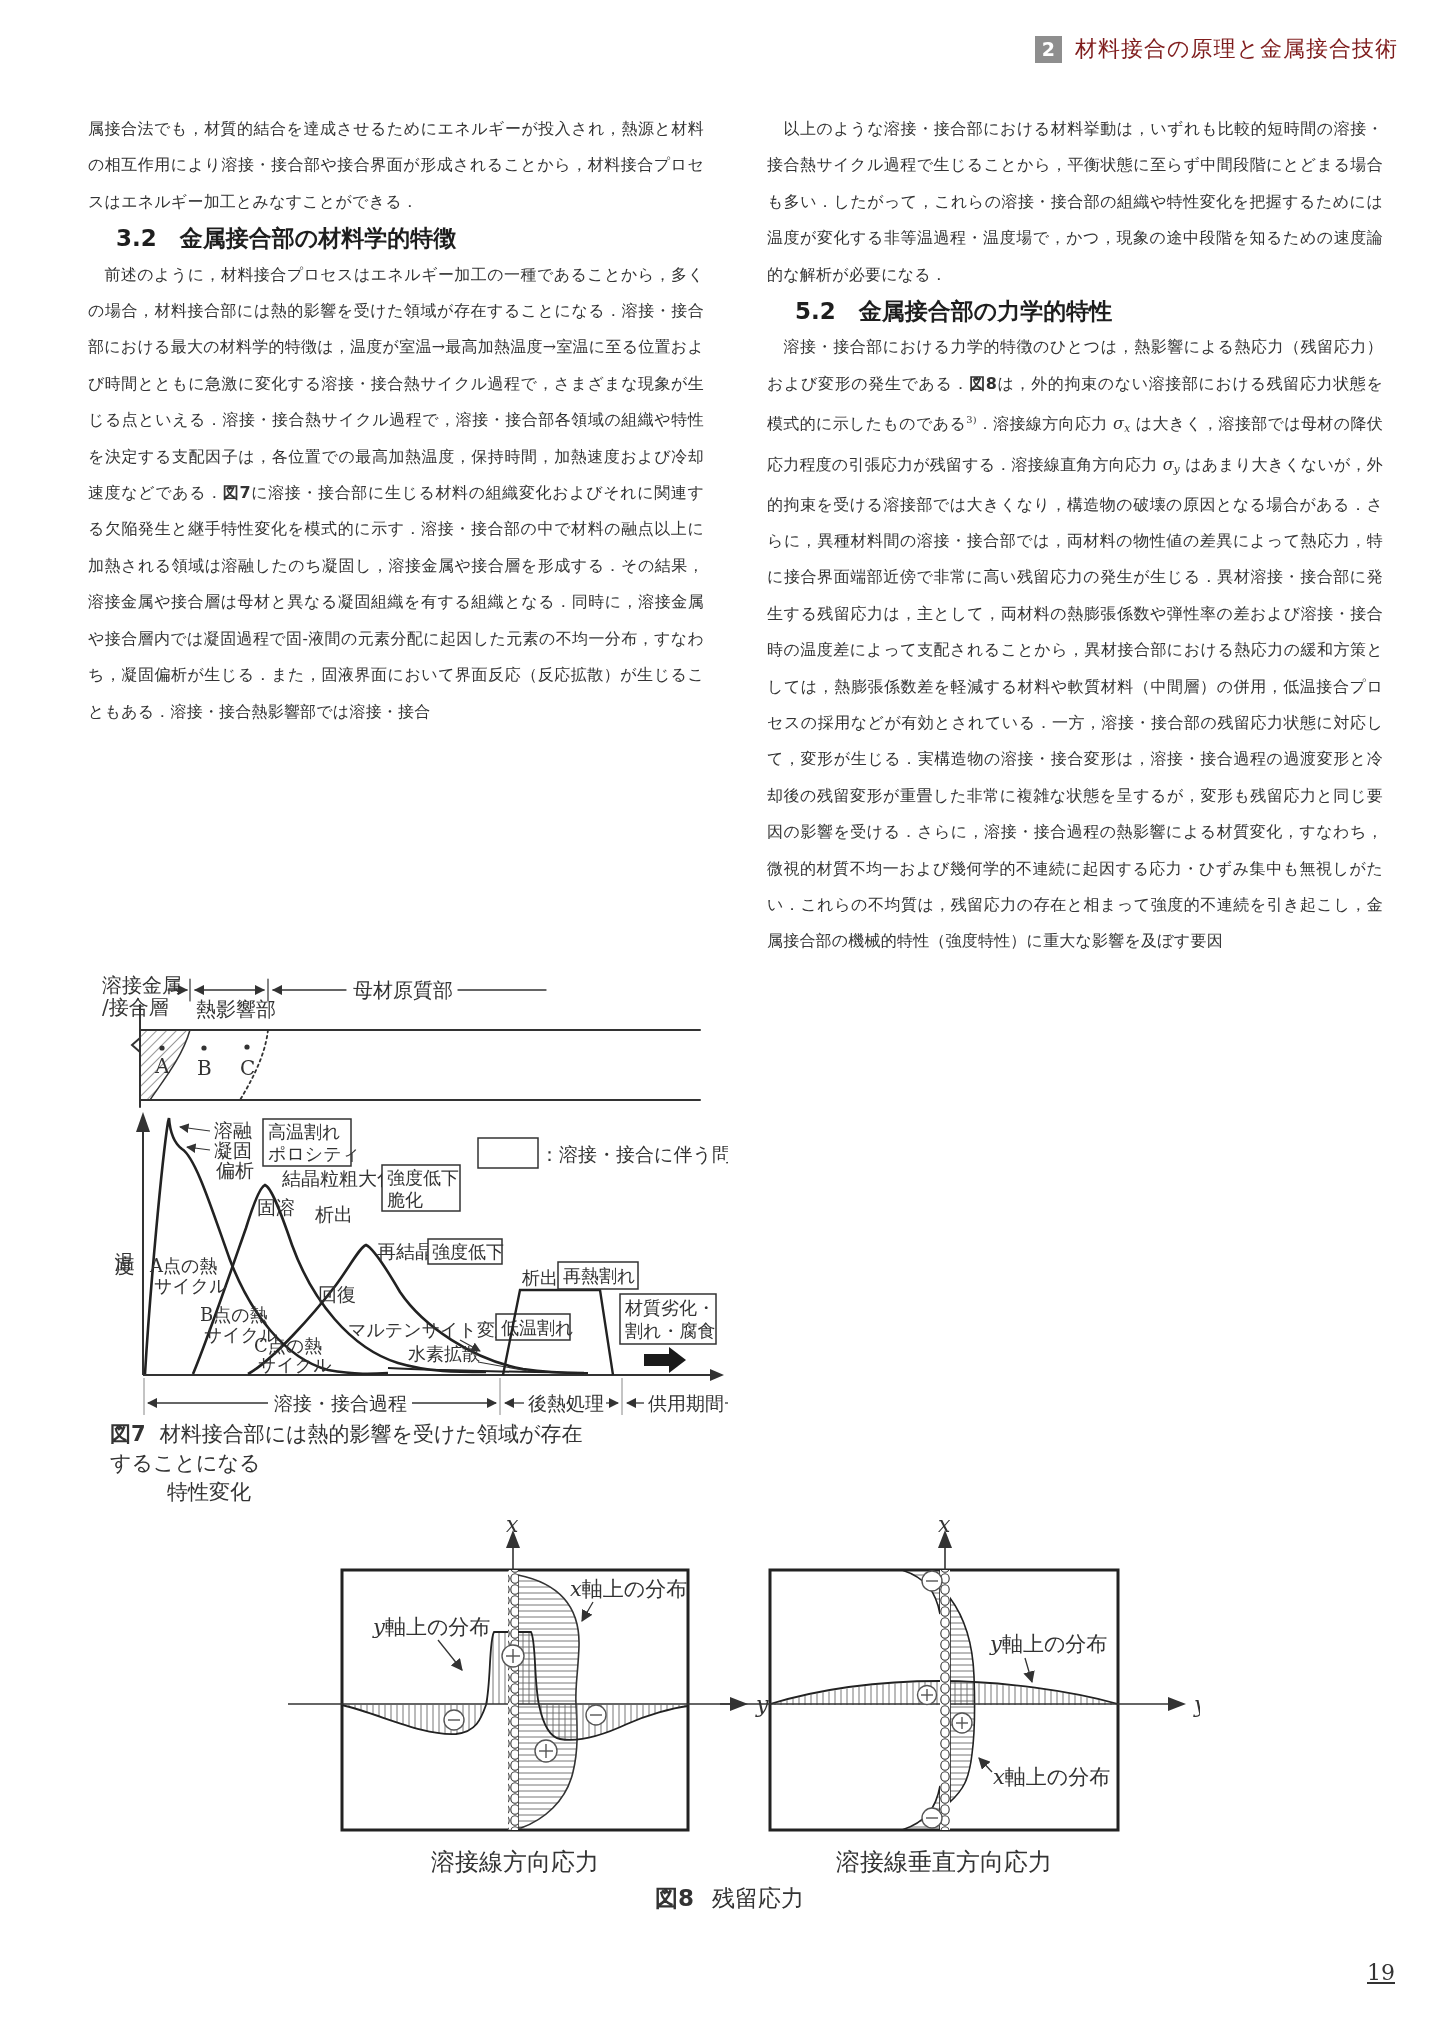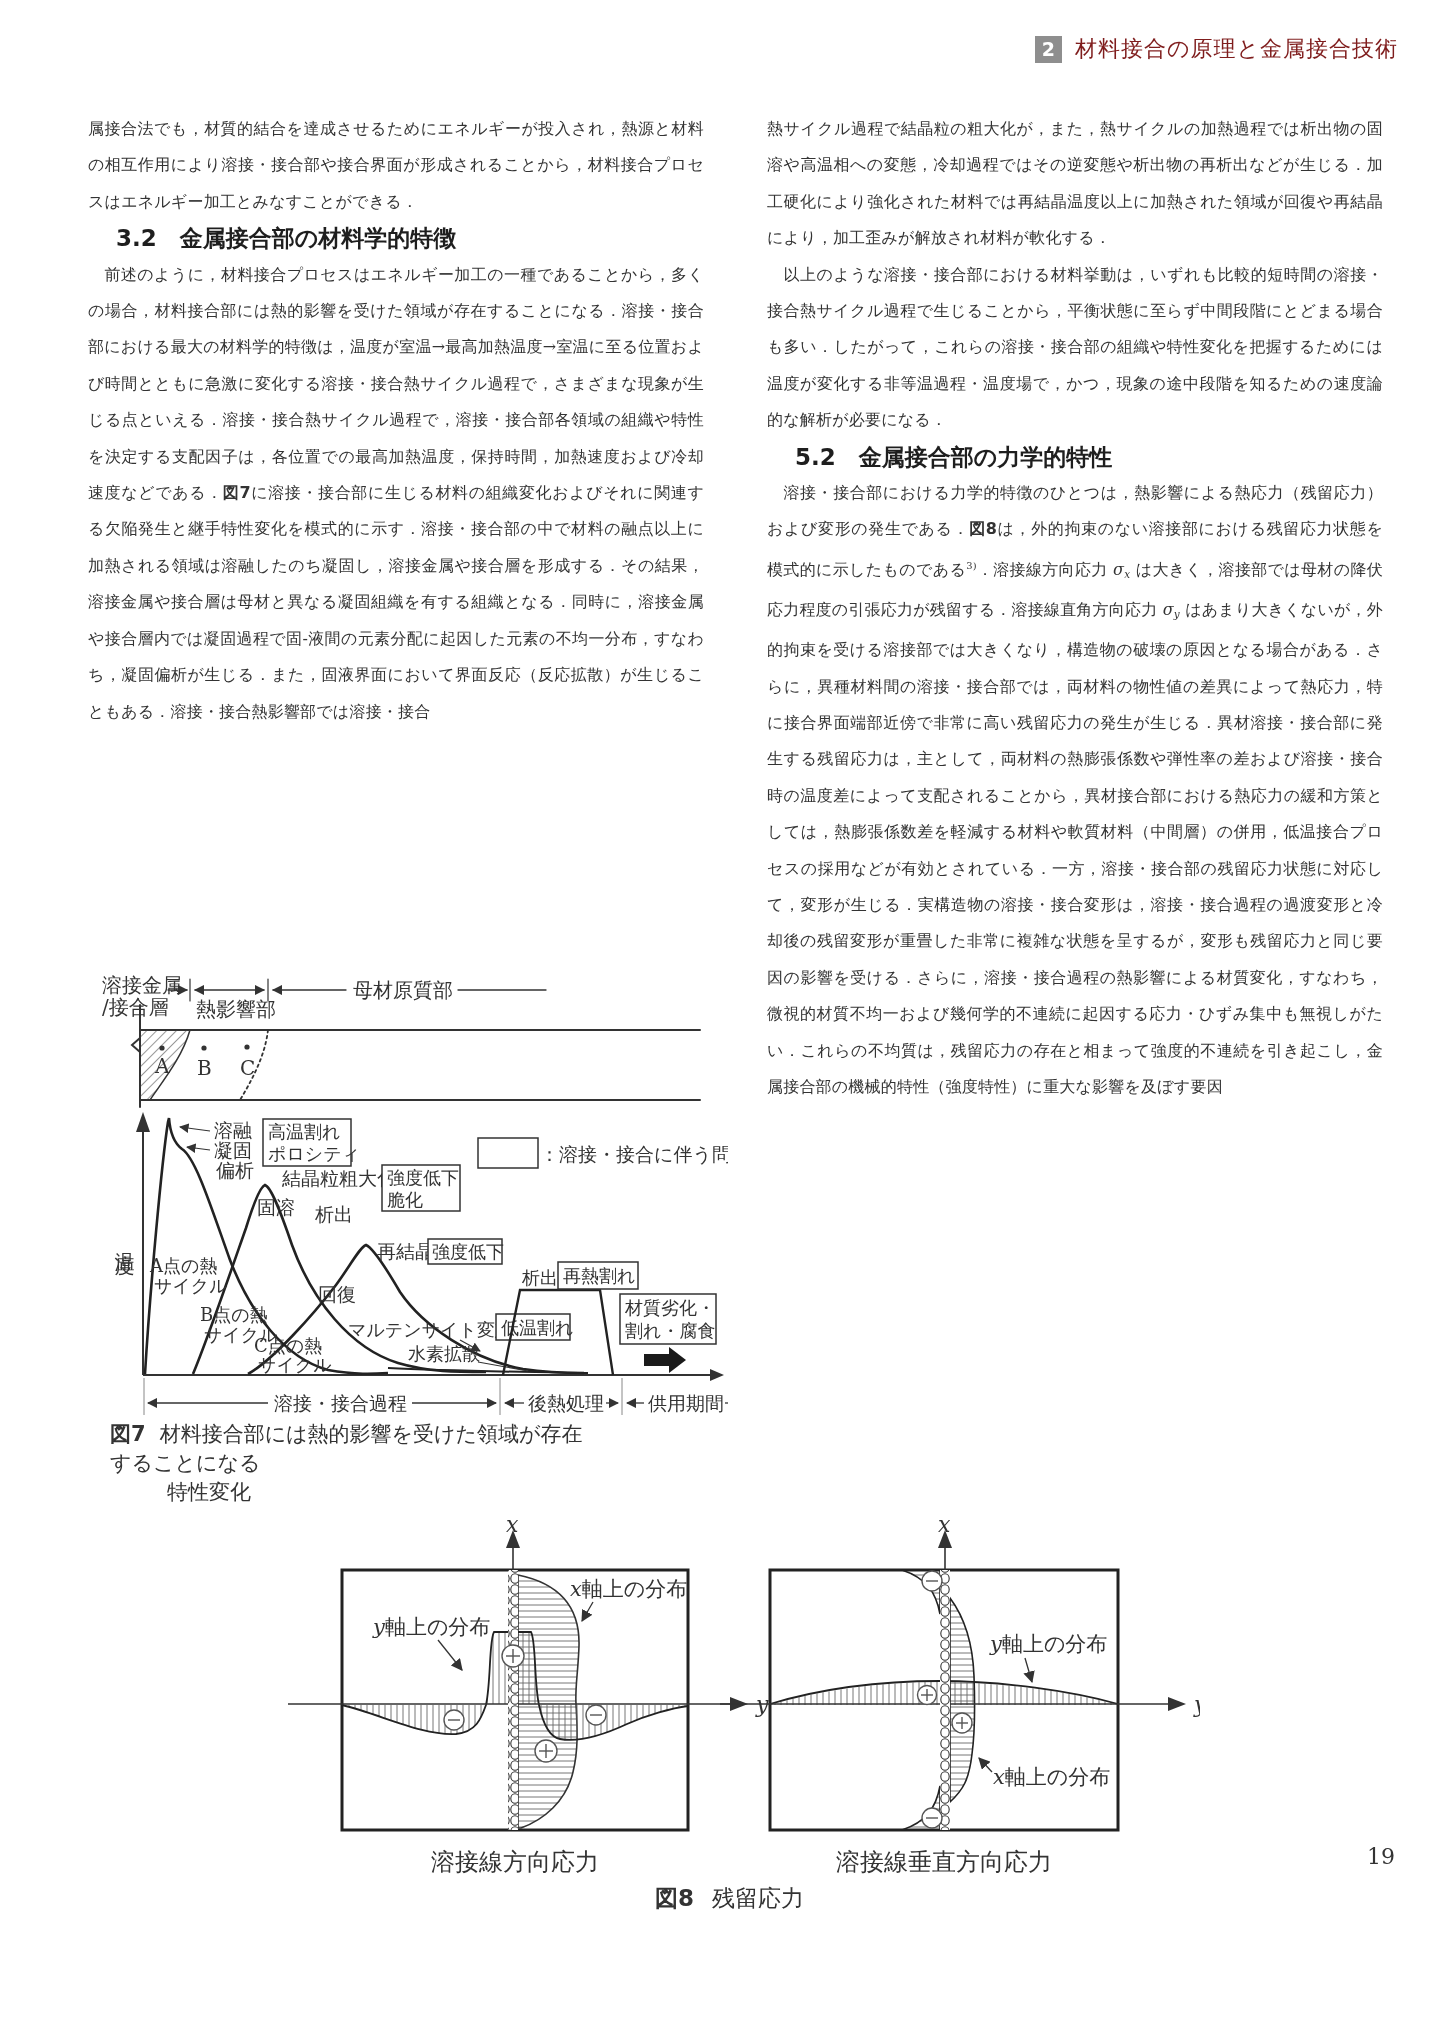--- a/index.html
+++ b/index.html
@@ -31,41 +31,40 @@
   .fig7-caption{position:absolute;left:110px;top:1420px;width:490px;font-size:21px;
         line-height:29px;color:#333;}
   .fig7-caption .cap-label{font-family:"DejaVu Sans","Liberation Sans",sans-serif;
         font-weight:bold;margin-right:14px;}
   .cap2{padding-left:57px;}
   
   .fig8-svg{position:absolute;left:280px;top:1518px;width:920px;height:392px;}
   svg text{fill:#333;}
   .svg-lab{font-family:"DejaVu Serif","Liberation Serif",serif;}
   
-  .page-num{position:absolute;left:1295px;top:1844px;width:100px;text-align:right;
-        font-size:22px;color:#333;}
+  .page-num{position:absolute;left:1295px;top:1960px;width:100px;text-align:right;
+        font-size:22px;color:#333;text-decoration:underline;}
 </style>
 </head>
 <body>
 
 <div class="page">
 
   <header class="chapter-header">
     <span class="chapter-num">2</span>
     <span class="chapter-title">材料接合の原理と金属接合技術</span>
   </header>
 
   <div class="col col-left">
     <p class="body-p">属接合法でも，材質的結合を達成させるためにエネルギーが投入され，熱源と材料の相互作用により溶接・接合部や接合界面が形成されることから，材料接合プロセスはエネルギー加工とみなすことができる．</p>
     <h3 class="sec-h">3.2　金属接合部の材料学的特徴</h3>
     <p class="body-p"><span>　前述のように，材料接合プロセスはエネルギー加工の一種であることから，多くの場合，材料接合部には熱的影響を受けた領域が存在することになる．溶接・接合部における最大の材料学的特徴は，温度が室温→最高加熱温度→室温に至る位置および時間とともに急激に変化する溶接・接合熱サイクル過程で，さまざまな現象が生じる点といえる．溶接・接合熱サイクル過程で，溶接・接合部各領域の組織や特性を決定する支配因子は，各位置での最高加熱温度，保持時間，加熱速度および冷却速度などである．</span><span class="rt-b">図7</span><span>に溶接・接合部に生じる材料の組織変化およびそれに関連する欠陥発生と継手特性変化を模式的に示す．溶接・接合部の中で材料の融点以上に加熱される領域は溶融したのち凝固し，溶接金属や接合層を形成する．その結果，溶接金属や接合層は母材と異なる凝固組織を有する組織となる．同時に，溶接金属や接合層内では凝固過程で固-液間の元素分配に起因した元素の不均一分布，すなわち，凝固偏析が生じる．また，固液界面において界面反応（反応拡散）が生じることもある．溶接・接合熱影響部では溶接・接合</span></p>
   </div>
 
   <div class="col col-right">
-    <p class="body-p">熱サイクル過程で結晶粒の粗大化が，また，熱サイクルの加熱過程では析出物の固溶や高温相への変態，冷却過程ではその逆変態や析出物の再析出などが生じる．加工硬化により強化された材料では再結晶温度以上に加熱された領域が回復や再結晶により，加工歪みが解放され材料が軟化する．</p>
     <p class="body-p">　以上のような溶接・接合部における材料挙動は，いずれも比較的短時間の溶接・接合熱サイクル過程で生じることから，平衡状態に至らず中間段階にとどまる場合も多い．したがって，これらの溶接・接合部の組織や特性変化を把握するためには温度が変化する非等温過程・温度場で，かつ，現象の途中段階を知るための速度論的な解析が必要になる．</p>
     <h3 class="sec-h">5.2　金属接合部の力学的特性</h3>
     <p class="body-p"><span>　溶接・接合部における力学的特徴のひとつは，熱影響による熱応力（残留応力）および変形の発生である．</span><span class="rt-b">図8</span><span>は，外的拘束のない溶接部における残留応力状態を模式的に示したものである</span><span class="rt-sup">3)</span><span>．溶接線方向応力 </span><span class="rt-i">σ</span><span class="rt-i rt-sub">x</span><span> は大きく，溶接部では母材の降伏応力程度の引張応力が残留する．溶接線直角方向応力 </span><span class="rt-i">σ</span><span class="rt-i rt-sub">y</span><span> はあまり大きくないが，外的拘束を受ける溶接部では大きくなり，構造物の破壊の原因となる場合がある．さらに，異種材料間の溶接・接合部では，両材料の物性値の差異によって熱応力，特に接合界面端部近傍で非常に高い残留応力の発生が生じる．異材溶接・接合部に発生する残留応力は，主として，両材料の熱膨張係数や弾性率の差および溶接・接合時の温度差によって支配されることから，異材接合部における熱応力の緩和方策としては，熱膨張係数差を軽減する材料や軟質材料（中間層）の併用，低温接合プロセスの採用などが有効とされている．一方，溶接・接合部の残留応力状態に対応して，変形が生じる．実構造物の溶接・接合変形は，溶接・接合過程の過渡変形と冷却後の残留変形が重畳した非常に複雑な状態を呈するが，変形も残留応力と同じ要因の影響を受ける．さらに，溶接・接合過程の熱影響による材質変化，すなわち，微視的材質不均一および幾何学的不連続に起因する応力・ひずみ集中も無視しがたい．これらの不均質は，残留応力の存在と相まって強度的不連続を引き起こし，金属接合部の機械的特性（強度特性）に重大な影響を及ぼす要因</span></p>
   </div>
 
   <svg class="fig7-svg" viewBox="0 0 640 455">
     <defs>
       <marker id="ah" viewBox="0 0 10 10" refX="9" refY="5" markerWidth="8" markerHeight="8" orient="auto-start-reverse">
         <path d="M0,0 L10,5 L0,10 z" fill="#333"></path>
       </marker>

